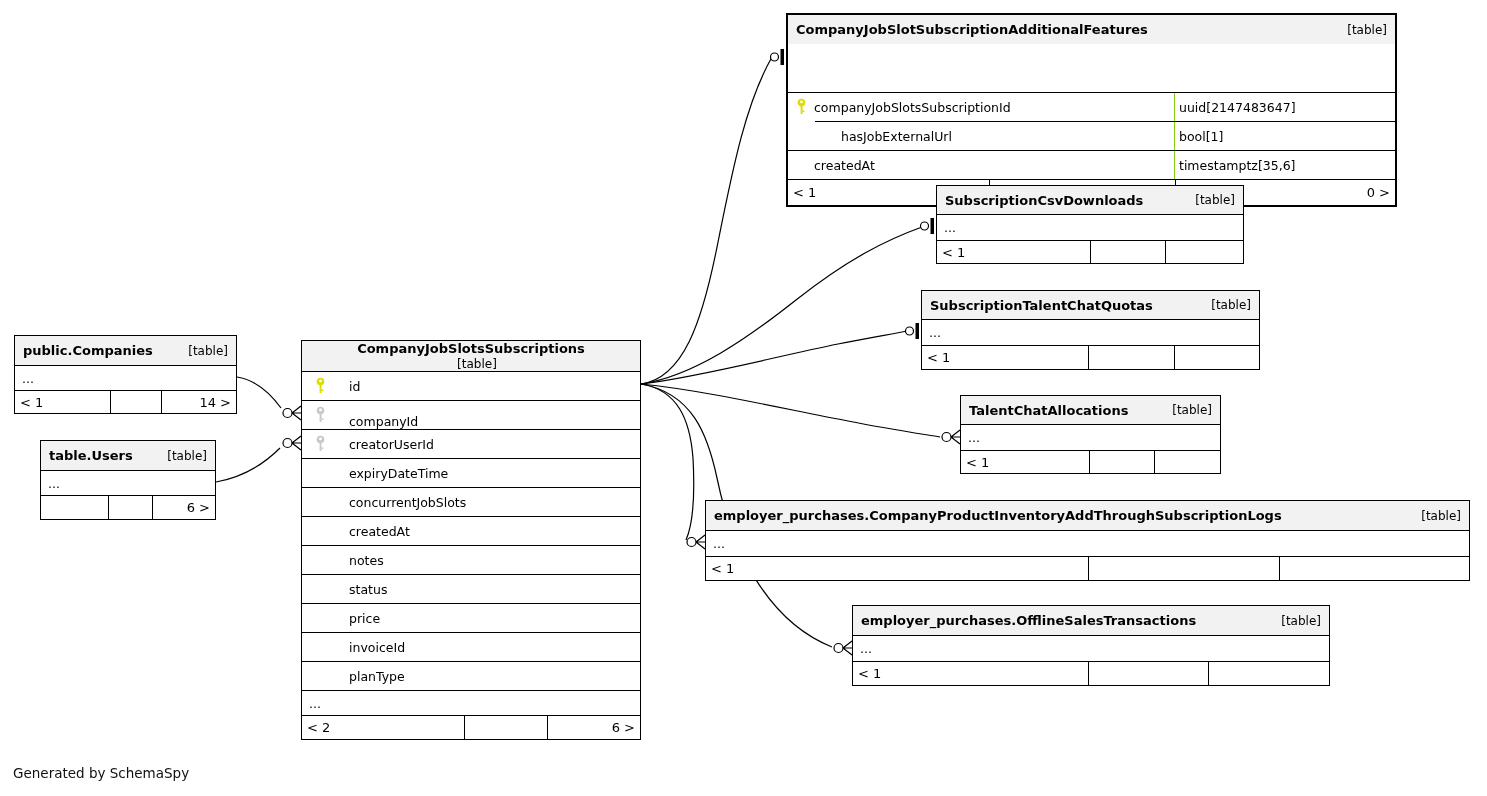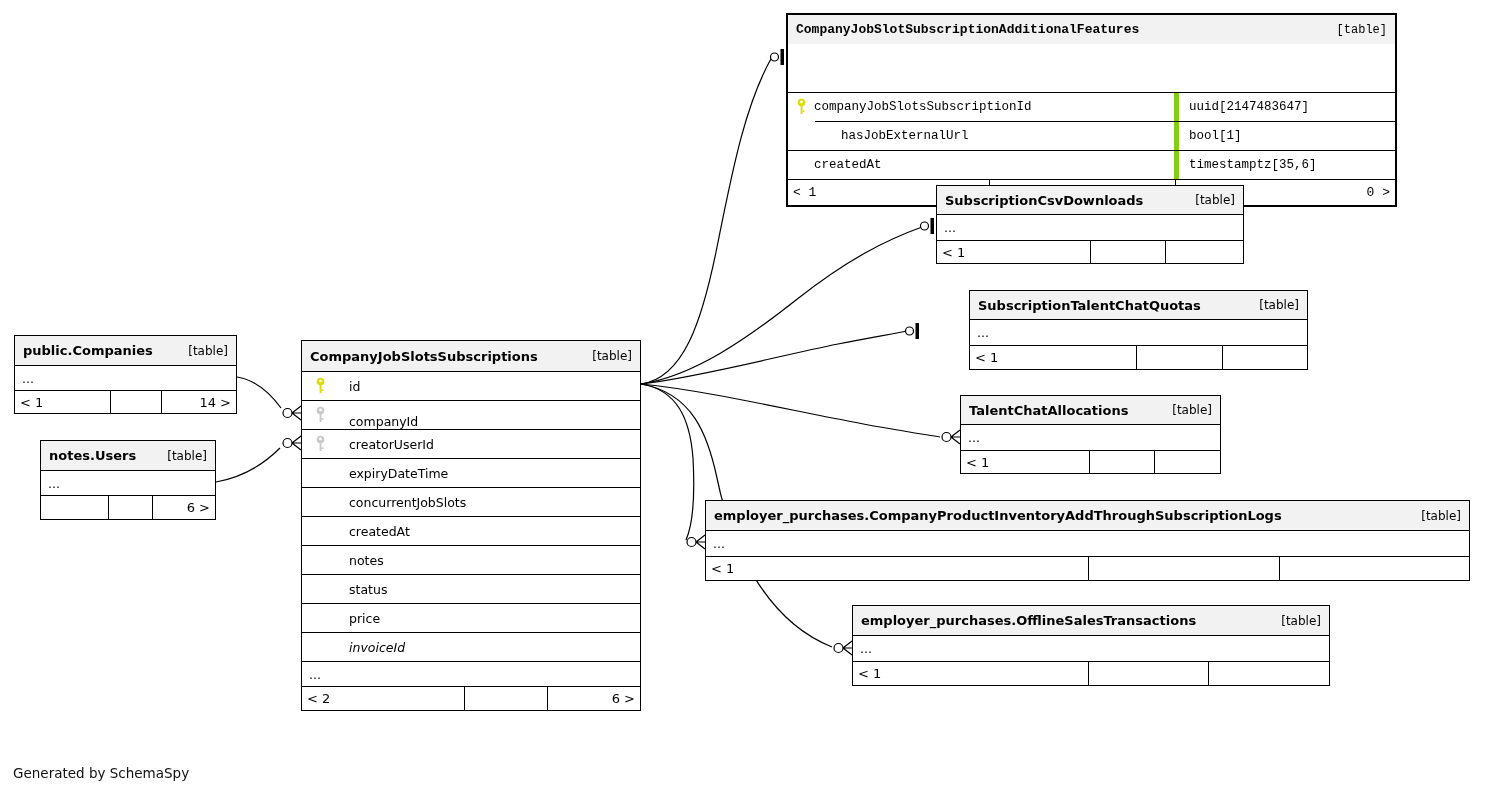--- a/index.html
+++ b/index.html
@@ -1,30 +1,30 @@
 <!DOCTYPE html>
 <html><head>
 <meta charset="utf-8">
 <style>
   html,body{margin:0;padding:0;background:#ffffff;}
   body{font-family:"DejaVu Sans","Liberation Sans",sans-serif;color:#000;}
   #canvas{position:relative;width:1487px;height:796px;background:#fff;overflow:hidden;}
   #edges{position:absolute;left:0;top:0;width:1487px;height:796px;}
   .table-node{position:absolute;background:#fff;border:1px solid #000;box-sizing:border-box;}
-  .table-node.thick{border-width:2px;font-family:Liberation Mono, monospace;}
+  .table-node.thick{border-width:2px;}
   .hdr{display:flex;justify-content:space-between;align-items:center;background:#f2f2f2;
        padding:0 8px;box-sizing:border-box;white-space:nowrap;overflow:hidden;}
   .title{font-weight:bold;font-size:13px;}
   .tag{font-size:12px;margin-left:12px;}
   .row{position:relative;display:flex;align-items:center;border-top:1px solid #000;
        box-sizing:border-box;font-size:12.5px;white-space:nowrap;}
   .keyicon{position:absolute;top:50%;transform:translateY(-50%);line-height:0;}
   .cname{flex:1;overflow:hidden;}
-  .ctype{flex:none;height:100%;display:flex;align-items:center;border-left:5px solid #84cc16;
-         padding-left:10px;box-sizing:border-box;}
+  .ctype{flex:none;height:100%;display:flex;align-items:center;border-left:1px solid #84cc16;
+         padding-left:4px;box-sizing:border-box;}
   .dots{padding-left:7px;}
   .frow{display:flex;border-top:1px solid #000;box-sizing:border-box;font-size:13px;}
   .fcell{box-sizing:border-box;display:flex;align-items:center;padding:0 5px;overflow:hidden;white-space:nowrap;}
   .fcell + .fcell{border-left:1px solid #000;}
   .fcell.right{justify-content:flex-end;}
   .gen-note{position:absolute;left:13px;top:765px;font-size:13.5px;color:#111;}
 </style>
 </head>
 <body>
 
@@ -90,21 +90,21 @@
         <span class="title">SubscriptionCsvDownloads</span>
         <span class="tag">[table]</span>
       </div>
       <div class="row dots" style="height: 26px;">...</div>
       <div class="frow" style="height: 23px;">
         <div class="fcell" style="width: 154px;">&lt; 1</div>
         <div class="fcell" style="width: 76px;"></div>
         <div class="fcell right" style="width: 78px;"></div>
       </div>
     </div>
-    <div class="table-node" style="left: 921px; top: 290px; width: 339px; margin-left: 48px;">
+    <div class="table-node" style="left: 921px; top: 290px; width: 339px;">
       <div class="hdr" style="height: 28px;">
         <span class="title">SubscriptionTalentChatQuotas</span>
         <span class="tag">[table]</span>
       </div>
       <div class="row dots" style="height: 26px;">...</div>
       <div class="frow" style="height: 24px;">
         <div class="fcell" style="width: 167px;">&lt; 1</div>
         <div class="fcell" style="width: 87px;"></div>
         <div class="fcell right" style="width: 85px;"></div>
       </div>
@@ -152,32 +152,32 @@
       </div>
       <div class="row dots" style="height: 25px;">...</div>
       <div class="frow" style="height: 23px;">
         <div class="fcell" style="width: 96px;">&lt; 1</div>
         <div class="fcell" style="width: 51px;"></div>
         <div class="fcell right" style="width: 76px;">14 &gt;</div>
       </div>
     </div>
     <div class="table-node" style="left: 40px; top: 440px; width: 176px;">
       <div class="hdr" style="height: 29px;">
-        <span class="title">notes.Users</span>
+        <span class="title">table.Users</span>
         <span class="tag">[table]</span>
       </div>
       <div class="row dots" style="height: 25px;">...</div>
       <div class="frow" style="height: 24px;">
         <div class="fcell" style="width: 68px;"></div>
         <div class="fcell" style="width: 44px;"></div>
         <div class="fcell right" style="width: 64px;">6 &gt;</div>
       </div>
     </div>
     <div class="table-node" style="left: 301px; top: 340px; width: 340px;">
-      <div class="hdr" style="height: 30px;">
+      <div class="hdr" style="height: 30px; flex-direction: column;">
         <span class="title">CompanyJobSlotsSubscriptions</span>
         <span class="tag">[table]</span>
       </div>
       <div class="row" style="height: 29px;">
         <span class="keyicon" style="left: 13px;"><svg width="11" height="18" viewBox="0 0 11 18">
             <circle cx="5.5" cy="4.6" r="3.8" fill="#dcdc00"></circle>
             <circle cx="5.5" cy="3.9" r="1.4" fill="#ffffff"></circle>
             <rect x="4.6" y="8" width="1.9" height="8" fill="#dcdc00"></rect>
             <rect x="6.5" y="12.4" width="1.9" height="1.6" fill="#dcdc00"></rect>
           </svg></span>
@@ -213,21 +213,24 @@
       <div class="row" style="height: 29px;">
         <span class="cname" style="padding-left: 47px;">notes</span>
       </div>
       <div class="row" style="height: 29px;">
         <span class="cname" style="padding-left: 47px;">status</span>
       </div>
       <div class="row" style="height: 29px;">
         <span class="cname" style="padding-left: 47px;">price</span>
       </div>
       <div class="row" style="height: 29px;">
-        <span class="cname" style="padding-left: 47px; font-style: italic;">invoiceId</span>
+        <span class="cname" style="padding-left: 47px;">invoiceId</span>
+      </div>
+      <div class="row" style="height: 29px;">
+        <span class="cname" style="padding-left: 47px;">planType</span>
       </div>
       <div class="row dots" style="height: 25px;">...</div>
       <div class="frow" style="height: 24px;">
         <div class="fcell" style="width: 163px;">&lt; 2</div>
         <div class="fcell" style="width: 83px;"></div>
         <div class="fcell right" style="width: 94px;">6 &gt;</div>
       </div>
     </div>
   </div>
 

